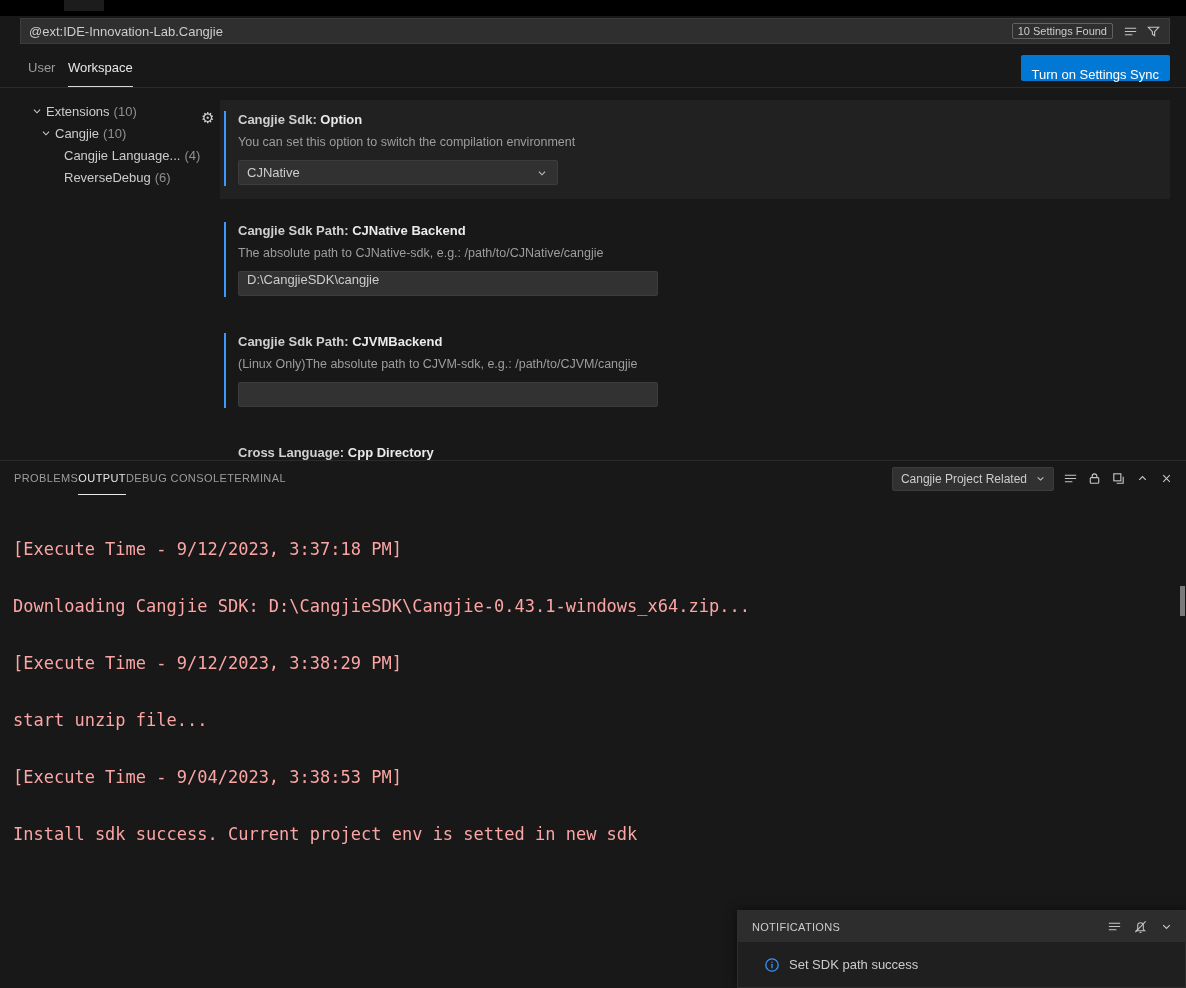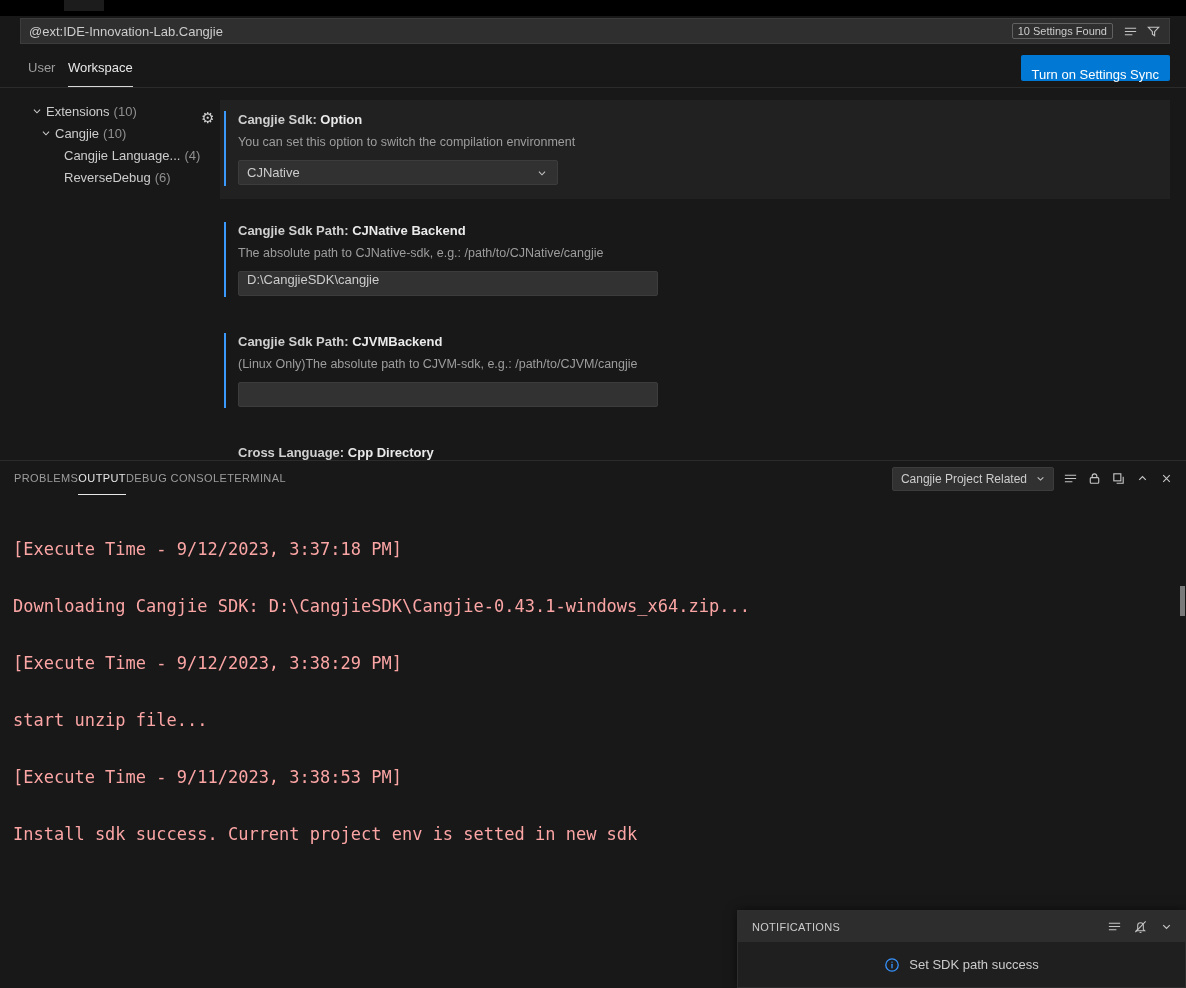--- a/index.html
+++ b/index.html
@@ -56,21 +56,21 @@
   .panel-tab.active { color:#e7e7e7; border-bottom-color:#e7e7e7; }
   .panel-actions { position:absolute; right:12px; top:0; height:35px; display:flex; align-items:center; gap:9px; }
   .channel-select { height:24px; background:#313131; border:1px solid #3c3c3c; border-radius:2px; display:flex; align-items:center; gap:7px; padding:0 6px 0 8px; font-size:12px; color:#cccccc; cursor:pointer; white-space:nowrap; }
   .panel-output { padding:6px 13px; font-family:"DejaVu Sans Mono",monospace; font-size:17px; line-height:19px; color:#fca5a5; white-space:pre; }
 
   
   .notifications { position:absolute; left:737px; top:910px; width:449px; height:78px; border:1px solid #2e2e2e; box-shadow:0 0 10px rgba(0,0,0,0.55); }
   .notif-header { height:31px; background:#2d2d2d; display:flex; align-items:center; padding:0 11px 0 14px; }
   .notif-title { font-size:11px; letter-spacing:0.3px; color:#cccccc; flex:1; }
   .notif-actions { display:flex; gap:11px; align-items:center; }
-  .notif-body { height:45px; background:#1f1f1f; display:flex; align-items:center; padding:0 26px; gap:9px; font-size:13px; color:#cccccc;justify-content:center; }
+  .notif-body { height:45px; background:#1f1f1f; display:flex; align-items:center; padding:0 26px; gap:9px; font-size:13px; color:#cccccc; }
 
   .scroll-thumb { position:absolute; right:1px; top:586px; width:5px; height:30px; background:#7a7a7a; cursor:pointer; }
 </style>
 </head>
 <body>
 
 <div class="screen">
 
   <div class="titlebar">
     <div class="titlebar-fragment"></div>
@@ -224,21 +224,21 @@
               <path d="M4.5 4.5l7 7M11.5 4.5l-7 7"></path>
             </svg>
         </span>
       </div>
     </div>
     <div class="panel-output">
       <div>[Execute Time - 9/12/2023, 3:37:18 PM]</div>
       <div>Downloading Cangjie SDK: D:\CangjieSDK\Cangjie-0.43.1-windows_x64.zip...</div>
       <div>[Execute Time - 9/12/2023, 3:38:29 PM]</div>
       <div>start unzip file...</div>
-      <div>[Execute Time - 9/11/2023, 3:38:53 PM]</div>
+      <div>[Execute Time - 9/04/2023, 3:38:53 PM]</div>
       <div>Install sdk success. Current project env is setted in new sdk</div>
     </div>
   </div>
 
   <div class="notifications">
     <div class="notif-header">
       <span class="notif-title">NOTIFICATIONS</span>
       <span class="notif-actions">
         <span class="icon">
           <svg width="15" height="15" viewBox="0 0 16 16" fill="none" stroke="currentColor" stroke-width="1.2">

